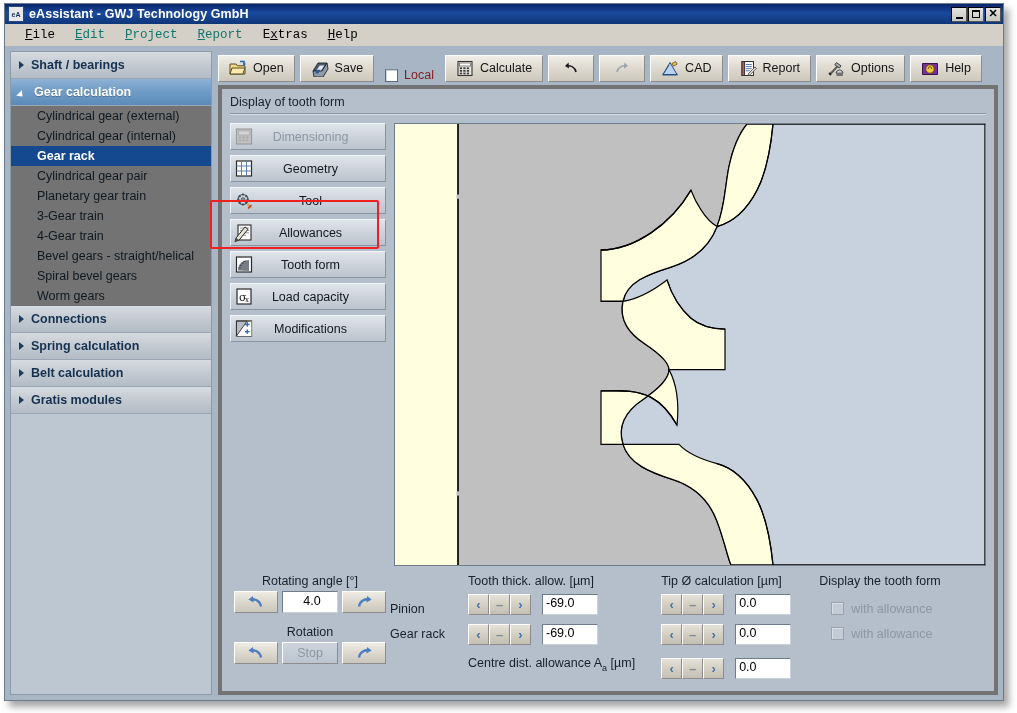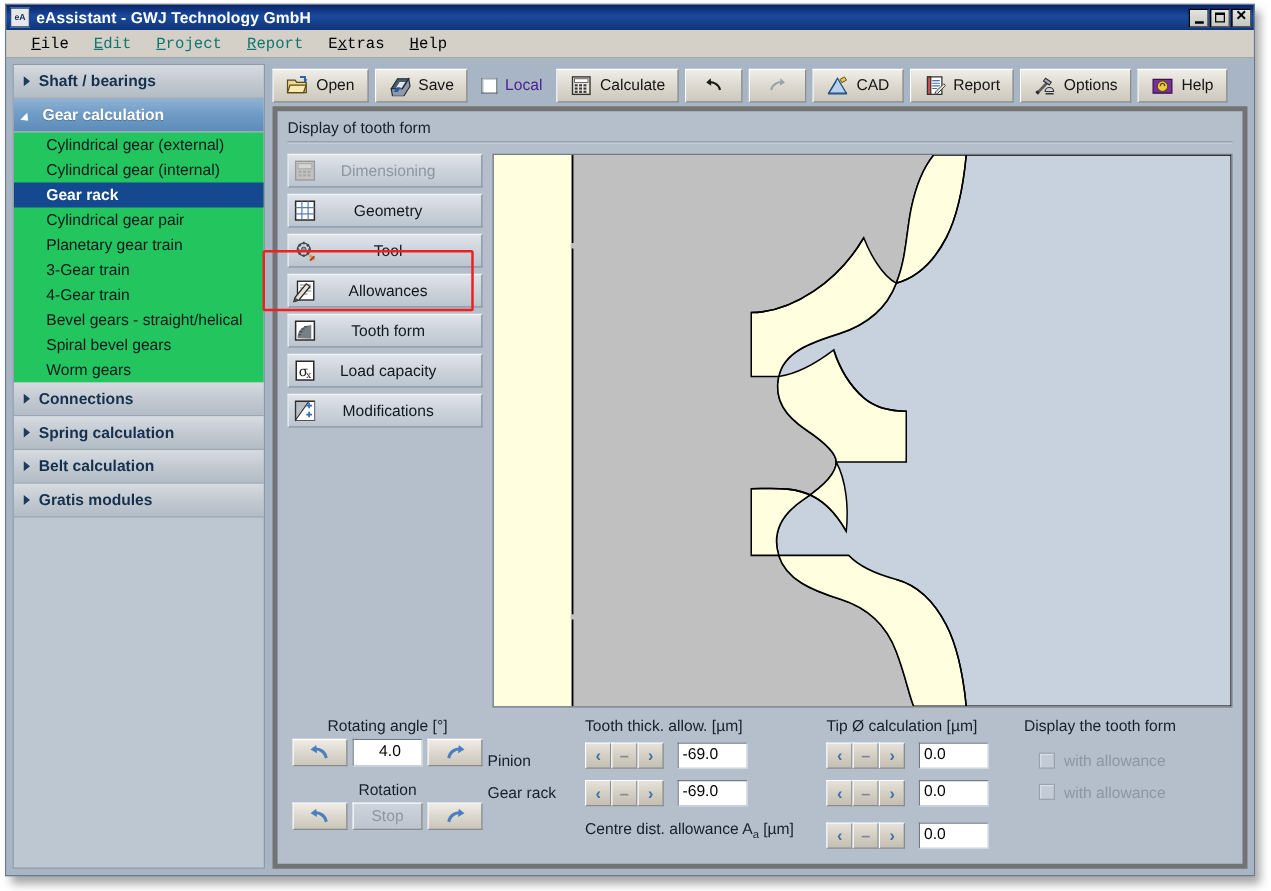--- a/index.html
+++ b/index.html
@@ -46,35 +46,35 @@
     background:linear-gradient(to bottom,#d6dbe0,#c1c8d0 55%,#b3bcc6);
     border-bottom:1px solid #9aa6b3;font-size:12.5px;color:#16314f;font-weight:bold;}
   .tree-group.active{background:linear-gradient(to bottom,#8fb2d4,#6f9bc6 48%,#5d8cba);
     color:#fff;text-shadow:0 1px 0 rgba(0,0,0,.25);}
   .tri{width:0;height:0;border-left:5px solid #1d3b5c;border-top:4px solid transparent;
     border-bottom:4px solid transparent;margin-right:7px;flex:none;}
   .tri-open{width:9px;height:9px;margin-right:6px;flex:none;position:relative;}
   .tri-open:after{content:"";position:absolute;left:0;top:1px;
     border-left:5px solid #fff;border-top:4px solid transparent;border-bottom:4px solid transparent;
     transform:rotate(45deg);transform-origin:0 50%;}
-  .tree-leafs{background:#22c55e;text-align:center;}
+  .tree-leafs{background:#737373;text-align:center;}
   .tree-leaf{height:20px;display:flex;align-items:center;padding-left:26px;font-size:12.5px;
     color:#101820;white-space:nowrap;}
   .tree-leaf.sel{background:#14488f;color:#fff;font-weight:bold;}
 
   
   .content{flex:1;margin-left:6px;display:flex;flex-direction:column;min-width:0;}
   .toolbar{height:34px;display:flex;align-items:center;gap:5px;flex:none;}
   .tb-btn{height:27px;display:flex;align-items:center;gap:6px;padding:0 10px;
     background:linear-gradient(to bottom,#f0eee8,#ddd9cf 50%,#cdc8bc);
     border:1px solid #8c8c8c;border-top-color:#fff;border-left-color:#fdfdfd;
     box-sizing:border-box;font-size:12.5px;color:#151515;white-space:nowrap;}
   .tb-btn.narrow{padding:0 13px;}
-  .tb-check{height:27px;display:flex;align-items:center;gap:6px;padding:0 6px;
-    font-size:12.5px;color:#4c1d95;}
+  .tb-check{height:27px;display:flex;align-items:flex-end;gap:6px;padding:0 6px;
+    font-size:12.5px;color:#7f1d1d;}
   .tb-check .box{width:13px;height:13px;background:#fff;border:1px solid #5d6a76;
     border-top-color:#7e8b96;box-shadow:inset 1px 1px 0 #c9d2da;box-sizing:border-box;}
   .tb-ico{width:18px;height:17px;flex:none;display:block;}
 
   .panel{flex:1;background:#b4bfcb;border:4px solid #737373;box-sizing:border-box;
     display:flex;flex-direction:column;min-height:0;}
   .panel-title{font-size:12.5px;color:#17202a;padding:6px 0 4px 8px;}
   .panel-rule{height:1px;background:#8b97a4;margin:0 8px 8px 8px;border-bottom:1px solid #d3dae1;}
 
   .panel-main{flex:1;display:flex;padding:0 8px;min-height:0;}

